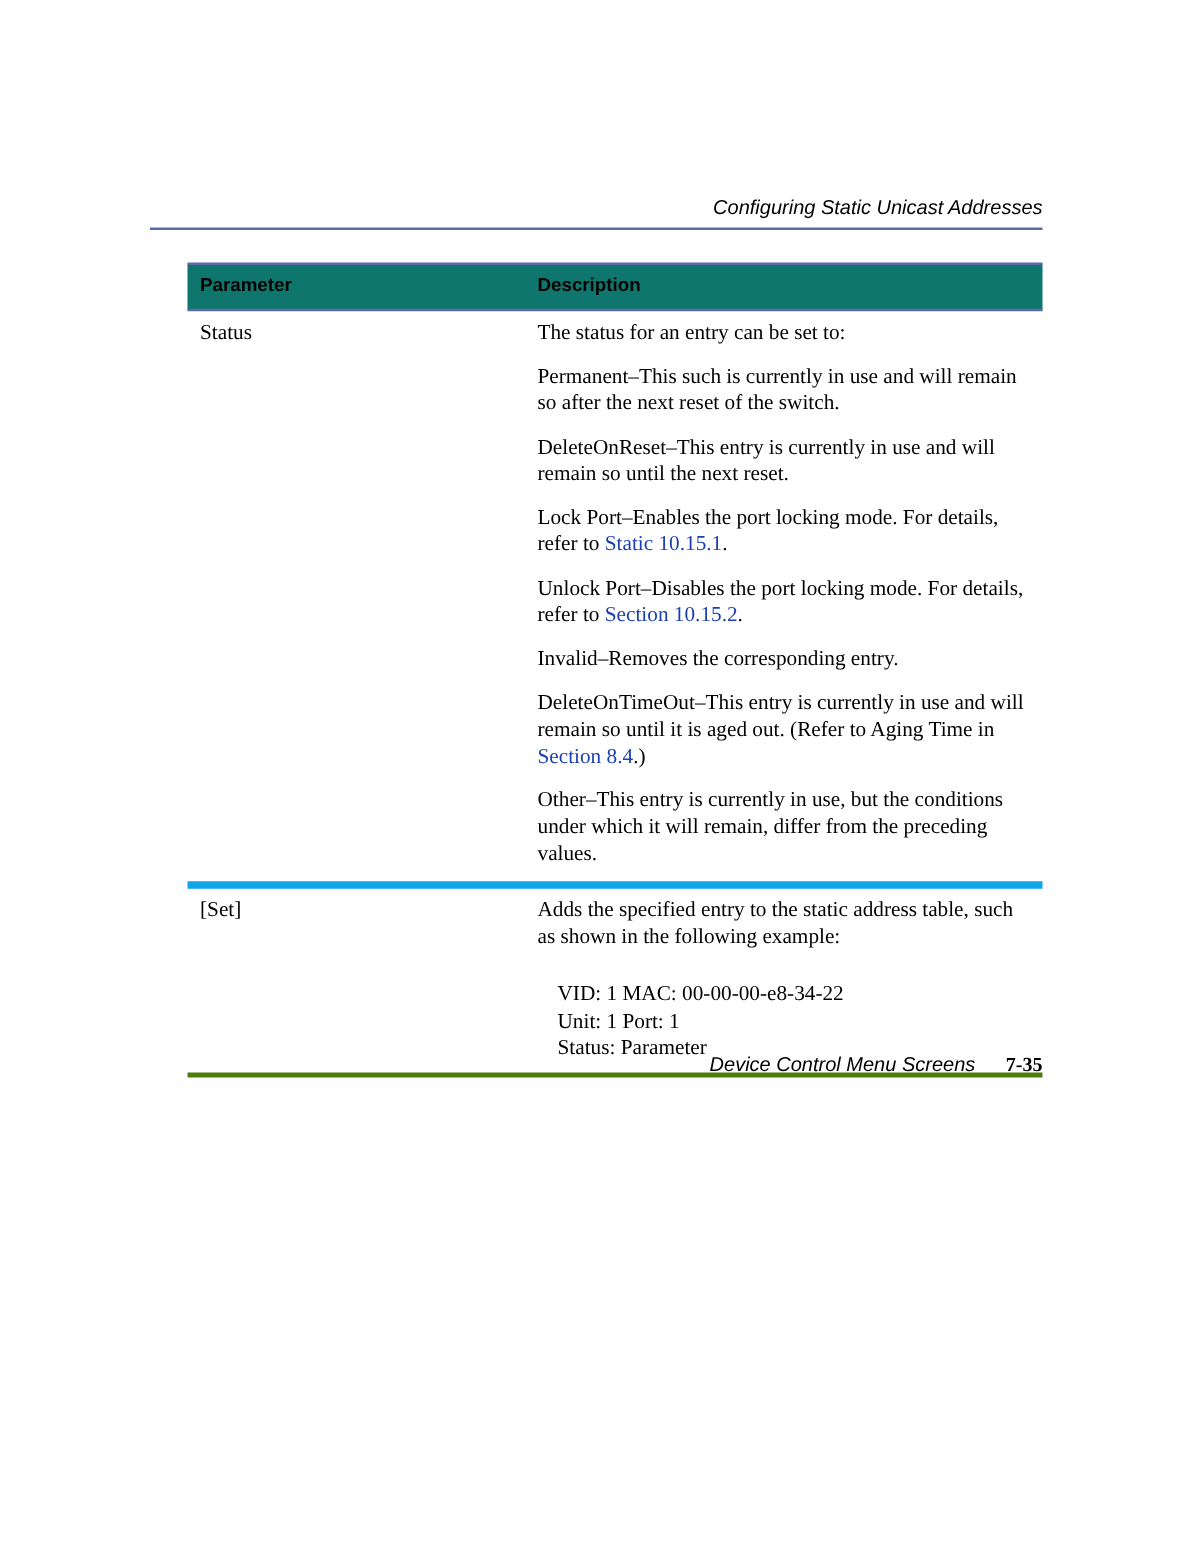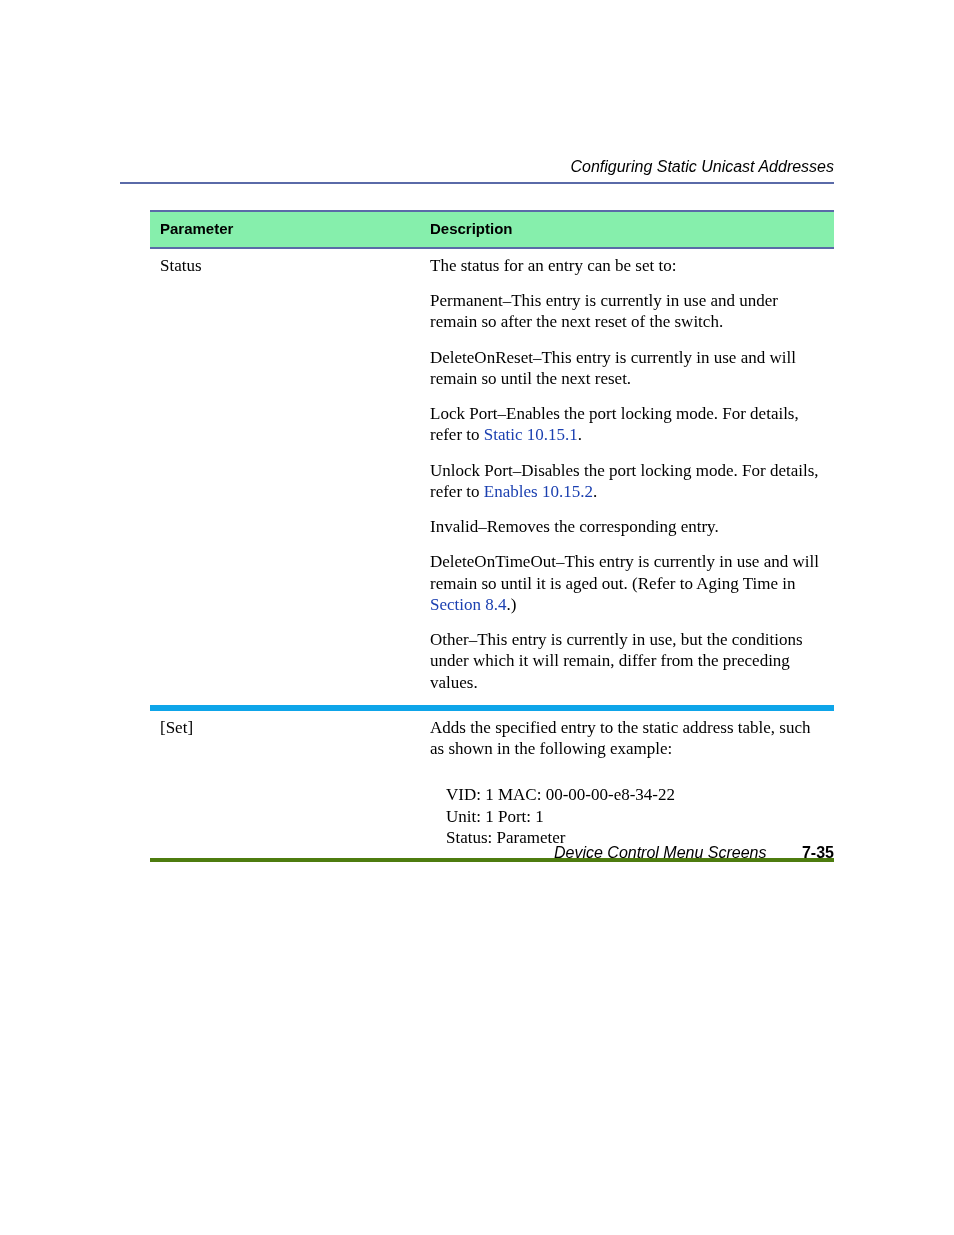--- a/index.html
+++ b/index.html
@@ -41,21 +41,21 @@
     width: 684px;
   }
   table.params {
     width: 100%;
     border-collapse: collapse;
     font-size: 17px;
     line-height: 1.25;
   }
   table.params thead th {
     text-align: left;
-    background: #86efac;
+    background: #0f766e;
     font-family: Arial, Helvetica, sans-serif;
     font-weight: bold;
     font-size: 15px;
     padding: 8px 10px;
     border-top: 2px solid #5a6aa8;
     border-bottom: 2px solid #5a6aa8;
   }
   table.params thead th.col-param { width: 250px; }
   table.params tbody td {
     vertical-align: top;
@@ -80,21 +80,22 @@
     position: absolute;
     bottom: 150px;
     right: 120px;
     font-family: Arial, Helvetica, sans-serif;
     font-size: 16px;
     font-style: italic;
   }
   .footer .pnum {
     font-weight: bold;
     font-style: normal;
-    margin-left: 31px;
+    margin-left: 20px;
+    font-family: Liberation Serif, serif;
   }
 </style>
 </head>
 <body>
 
 <div class="page">
 
   <div class="running-head">Configuring Static Unicast Addresses</div>
   <div class="head-rule"></div>
 
@@ -106,27 +107,27 @@
           <th>Description</th>
         </tr>
       </thead>
       <tbody>
 
         <tr class="section-end">
           <td>Status</td>
           <td>
             <div class="desc-block">
               <p>The status for an entry can be set to:</p>
-              <p>Permanent–This entry is currently in use and under remain so after the next reset of the switch.</p>
+              <p>Permanent–This such is currently in use and will remain so after the next reset of the switch.</p>
               <p>DeleteOnReset–This entry is currently in use and will remain so until the next reset.</p>
               <p>
                 <span>Lock Port–Enables the port locking mode. For details, refer to </span><span class="link">Static 10.15.1</span><span>.</span>
               </p>
               <p>
-                <span>Unlock Port–Disables the port locking mode. For details, refer to </span><span class="link">Enables 10.15.2</span><span>.</span>
+                <span>Unlock Port–Disables the port locking mode. For details, refer to </span><span class="link">Section 10.15.2</span><span>.</span>
               </p>
               <p>Invalid–Removes the corresponding entry.</p>
               <p>
                 <span>DeleteOnTimeOut–This entry is currently in use and will remain so until it is aged out. (Refer to Aging Time in </span><span class="link">Section 8.4</span><span>.)</span>
               </p>
               <p>Other–This entry is currently in use, but the conditions under which it will remain, differ from the preceding values.</p>
             </div>
           </td>
         </tr>
 

